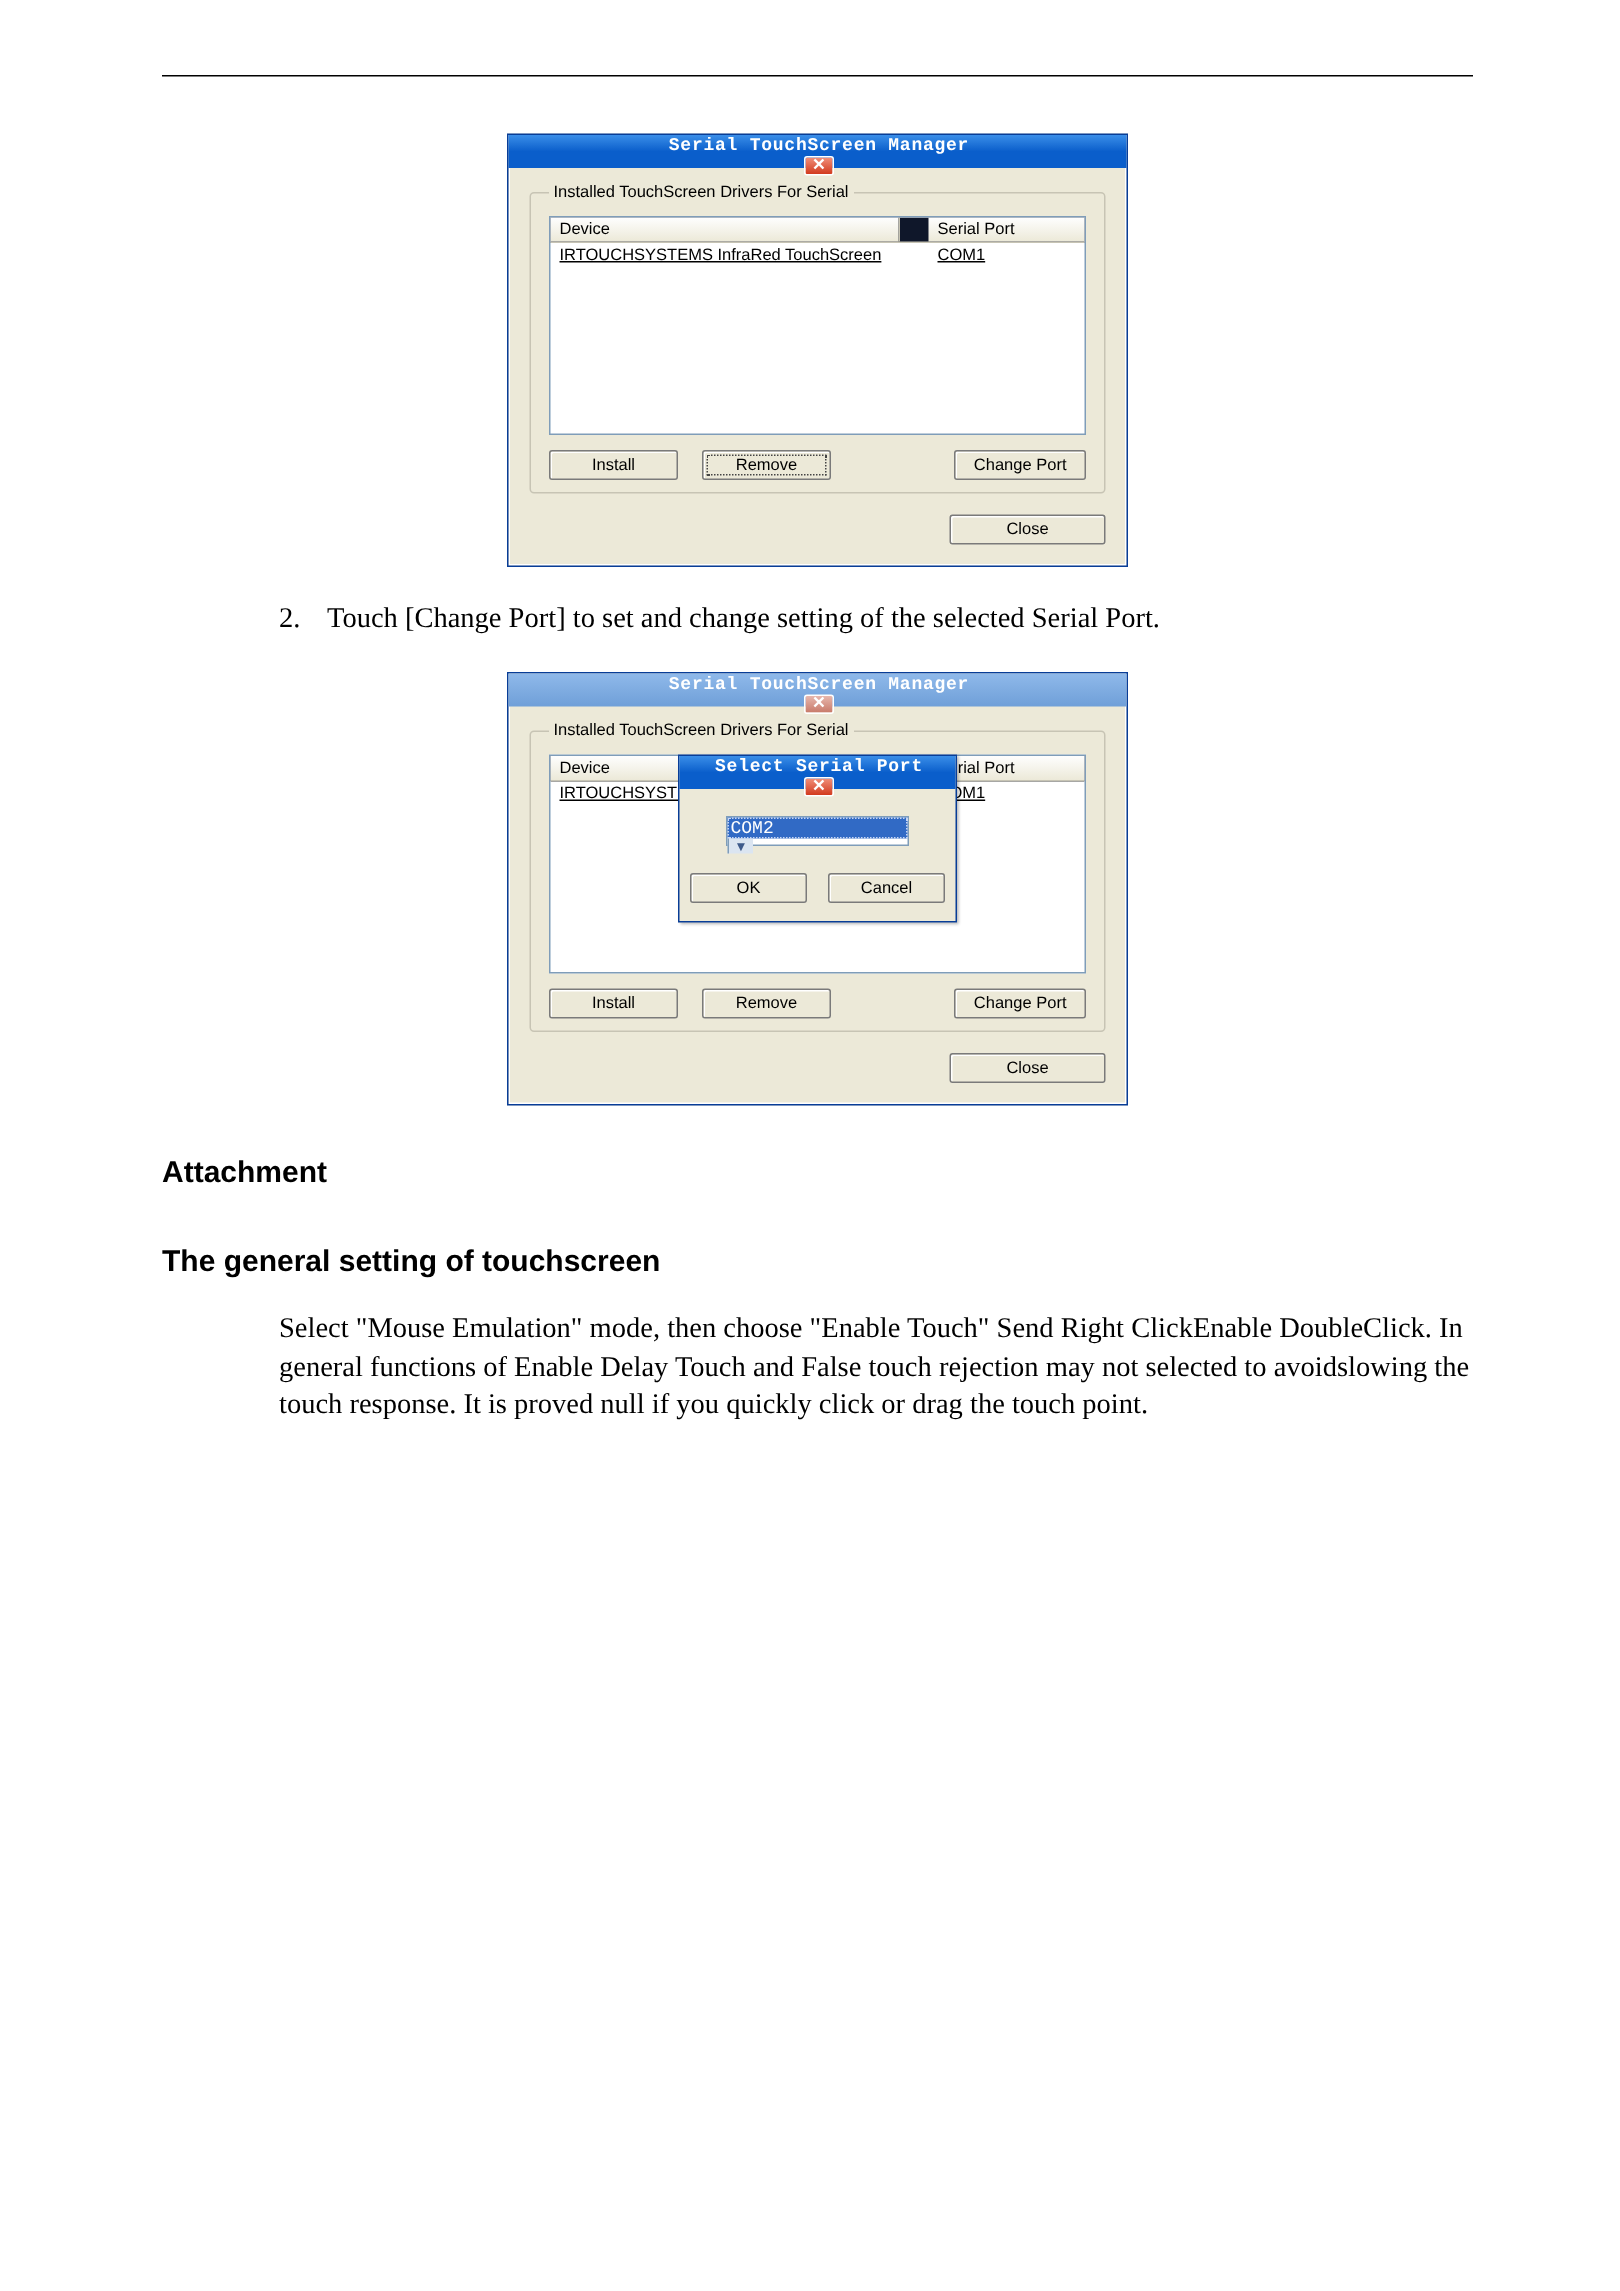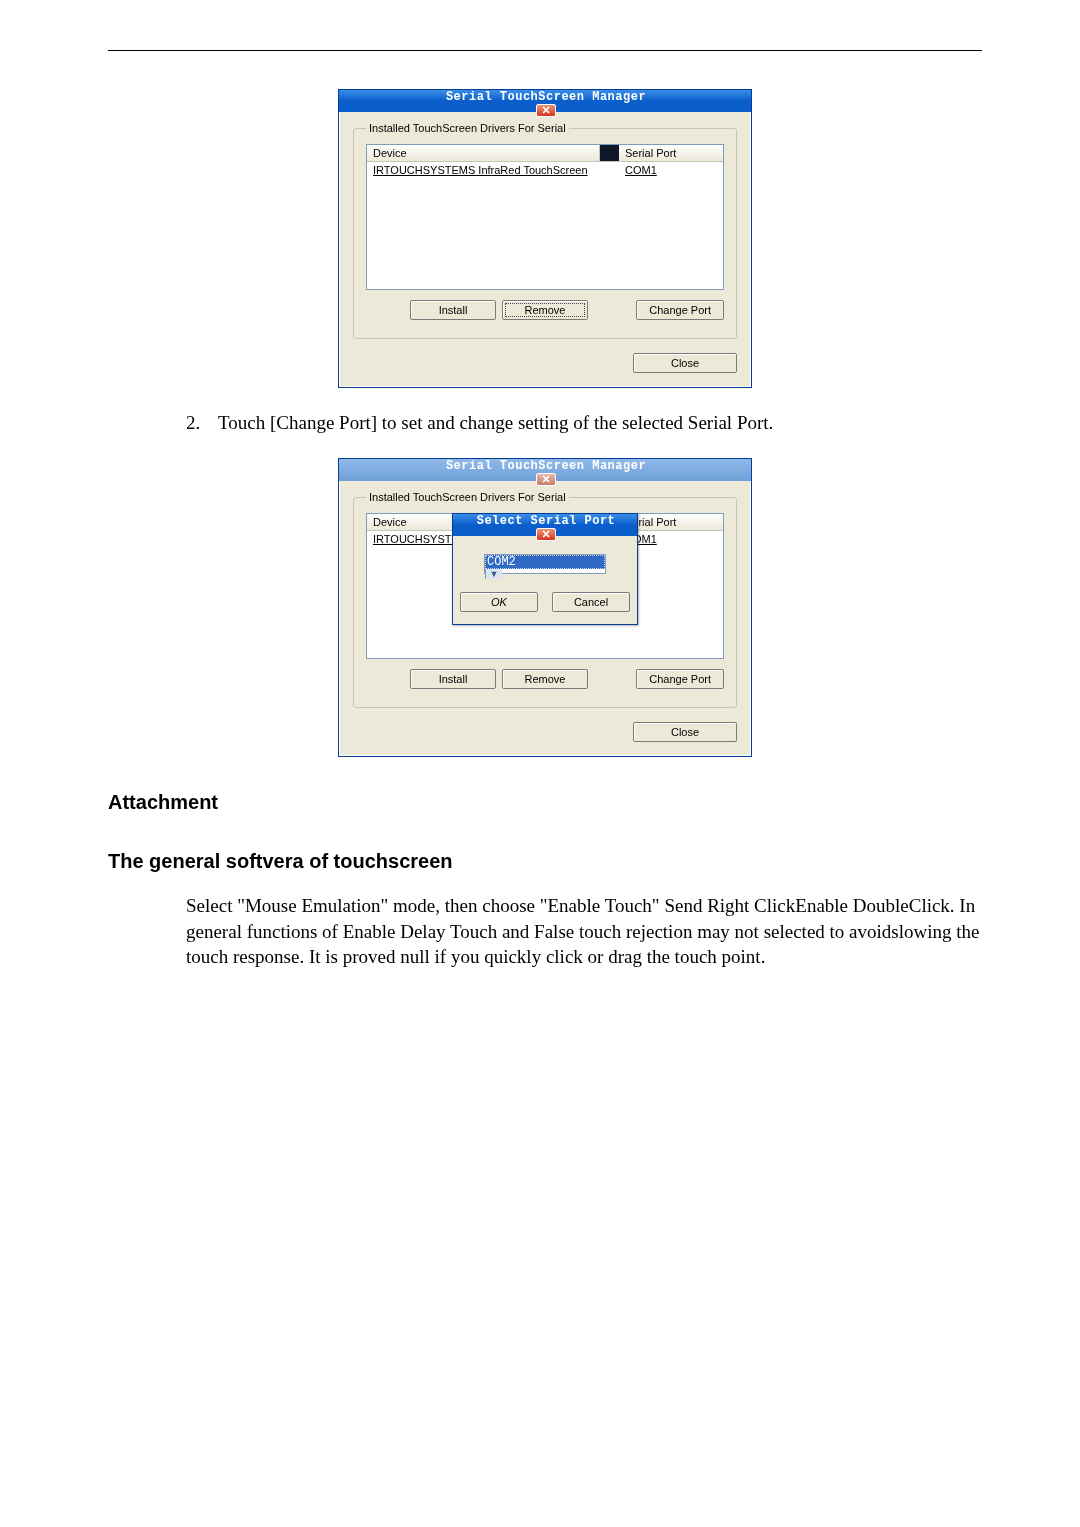--- a/index.html
+++ b/index.html
@@ -68,21 +68,21 @@
     font-weight: bold;
     font-size: 11px;
     line-height: 1;
   }
   .dialog-body {
     padding: 10px 14px 14px;
   }
   fieldset.groupbox {
     border: 1px solid #c7c4b4;
     border-radius: 3px;
-    padding: 10px 12px 18px;
+    padding: 10px 12px 8px;
     margin: 0;
   }
   fieldset.groupbox legend {
     font-size: 11px;
     color: #000;
     padding: 0 3px;
   }
   .listview {
     background: #fff;
     border: 1px solid #7f9db9;
@@ -108,21 +108,21 @@
     font-size: 11px;
   }
   .lv-cell { padding: 2px 6px; text-decoration: underline; }
   .lv-cell.device { flex: 1 1 auto; }
   .lv-cell.port { width: 92px; flex: 0 0 auto; }
   .button-row {
     display: flex;
     justify-content: space-between;
     margin-top: 10px;
   }
-  .btn-group-left { display: flex; gap: 6px; margin-left: 44px; }
+  .btn-group-left { display: flex; gap: 16px; }
   .win-btn {
     font-family: Tahoma, Arial, sans-serif;
     font-size: 11px;
     padding: 3px 12px;
     background: #ece9d8;
     border: 1px solid #7a7a7a;
     border-radius: 2px;
     min-width: 60px;
     text-align: center;
     box-shadow: inset 1px 1px 0 #fff;
@@ -289,21 +289,21 @@
               <div class="titlebar">
                 <span class="titlebar-text">Select Serial Port</span>
                 <span class="titlebar-close">✕</span>
               </div>
               <div class="mini-body">
                 <div class="combo">
                   <span class="combo-input">COM2</span>
                   <span class="combo-arrow">▼</span>
                 </div>
                 <div class="mini-btn-row">
-                  <div class="win-btn" style="min-width:52px;font-style:italic;">OK</div>
+                  <div class="win-btn" style="min-width:52px;">OK</div>
                   <div class="win-btn" style="min-width:52px;">Cancel</div>
                 </div>
               </div>
             </div>
           </div>
           <div class="button-row">
             <div class="btn-group-left">
               <div class="win-btn">Install</div>
               <div class="win-btn">Remove</div>
             </div>
@@ -311,18 +311,18 @@
           </div>
         </fieldset>
         <div class="dialog-footer">
           <div class="win-btn" style="min-width:78px;">Close</div>
         </div>
       </div>
     </div>
   </div>
 
   <div class="heading-sans h-attachment">Attachment</div>
-  <div class="heading-sans h-general">The general softvera of touchscreen</div>
+  <div class="heading-sans h-general">The general setting of touchscreen</div>
   <div class="body-para">Select "Mouse Emulation" mode, then choose "Enable Touch" Send Right ClickEnable DoubleClick. In general functions of Enable Delay Touch and False touch rejection may not selected to avoidslowing the touch response. It is proved null if you quickly click or drag the touch point.</div>
 
   <div style="height:560px;"></div>
 
 </div>
 
 </body></html>

